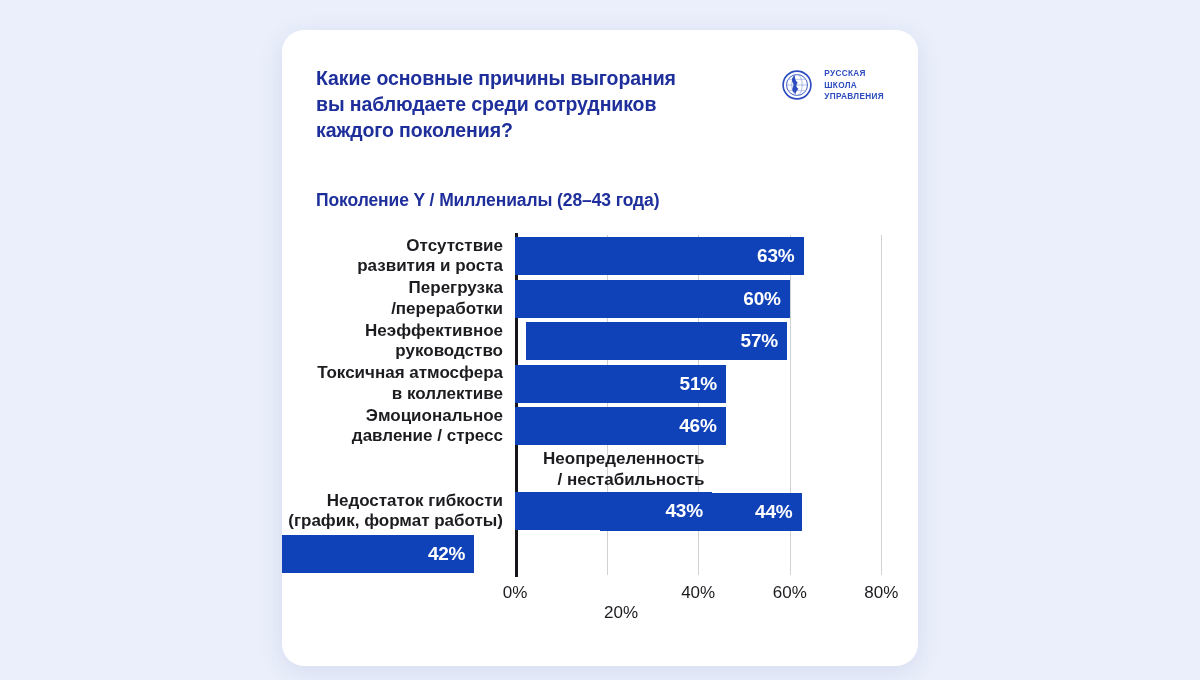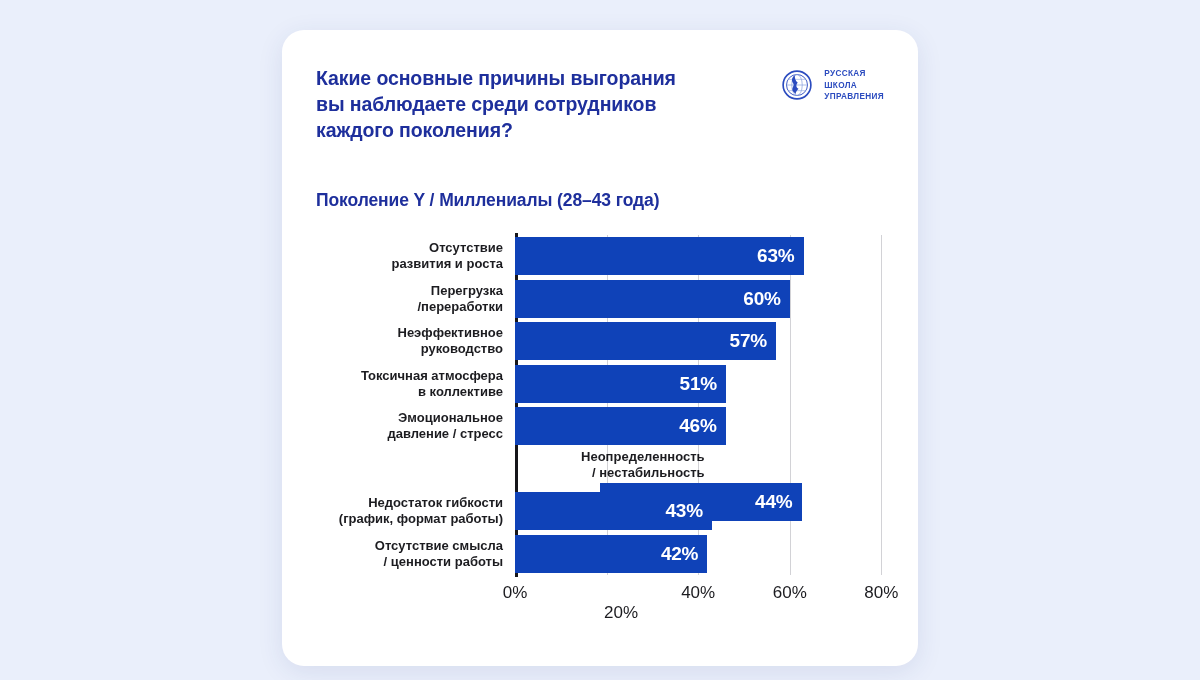--- a/index.html
+++ b/index.html
@@ -104,21 +104,21 @@
     width: 100%;
     height: 42.5px;
     display: flex;
     align-items: center;
   }
 
   .cat-label {
     width: 233px;
     padding-right: 12px;
     text-align: right;
-    font-size: 13px;
+    font-size: 17px;
     font-weight: bold;
     color: #1c1c20;
     line-height: 1.22;
     white-space: pre-line;
   }
 
   .bar-area {
     position: relative;
     flex: 1;
     height: 100%;
@@ -242,21 +242,21 @@
           <div class="bar-area">
             <div class="bar" style="width: 274.773px; background: rgb(15, 66, 184);">
               <span class="bar-value">60%</span>
             </div>
           </div>
         </div>
         <div class="chart-row" style="top: 85px;">
           <div class="cat-label">Неэффективное
 руководство</div>
           <div class="bar-area">
-            <div class="bar" style="width: 261.034px; background: rgb(15, 66, 184);">
+            <div class="bar" style="width: 261.034px; background: rgb(15, 66, 184); margin-left: 11px;">
               <span class="bar-value">57%</span>
             </div>
           </div>
         </div>
         <div class="chart-row" style="top: 127.5px;">
           <div class="cat-label">Токсичная атмосфера
 в коллективе</div>
           <div class="bar-area">
             <div class="bar" style="width: 211px; background: rgb(15, 66, 184);">
               <span class="bar-value">51%</span>
@@ -284,22 +284,20 @@
         <div class="chart-row" style="top: 255px;">
           <div class="cat-label">Недостаток гибкости
 (график, формат работы)</div>
           <div class="bar-area">
             <div class="bar" style="width: 196.92px; background: rgb(15, 66, 184); padding-left: 48px;">
               <span class="bar-value">43%</span>
             </div>
           </div>
         </div>
         <div class="chart-row" style="top: 297.5px;">
-          <div class="cat-label">Отсутствие смысла
-/ ценности работы</div>
           <div class="bar-area">
             <div class="bar" style="width: 192.341px; background: rgb(15, 66, 184);">
               <span class="bar-value">42%</span>
             </div>
           </div>
         </div>
       </div>
     <div id="x-labels">
         <div class="x-label" style="left: 0px;">0%</div>
         <div class="x-label" style="left: 106px; margin-top: 20px;">20%</div>

